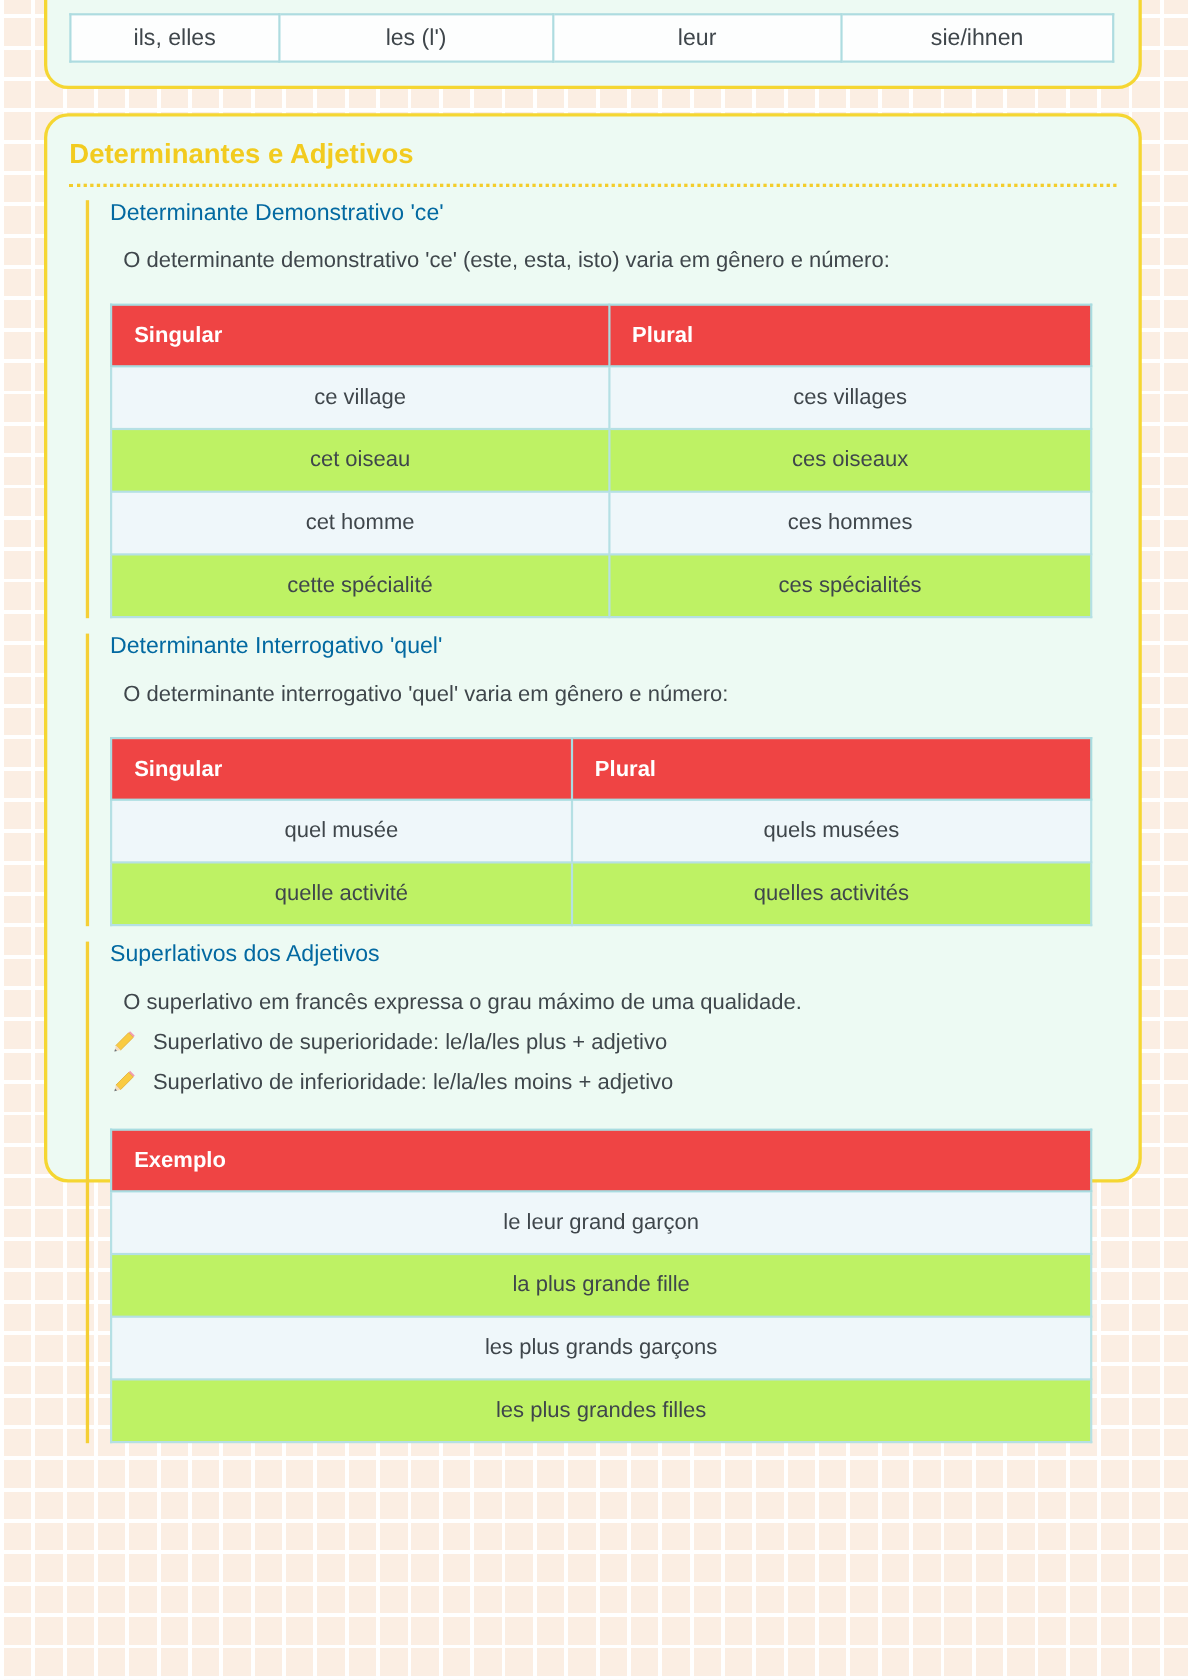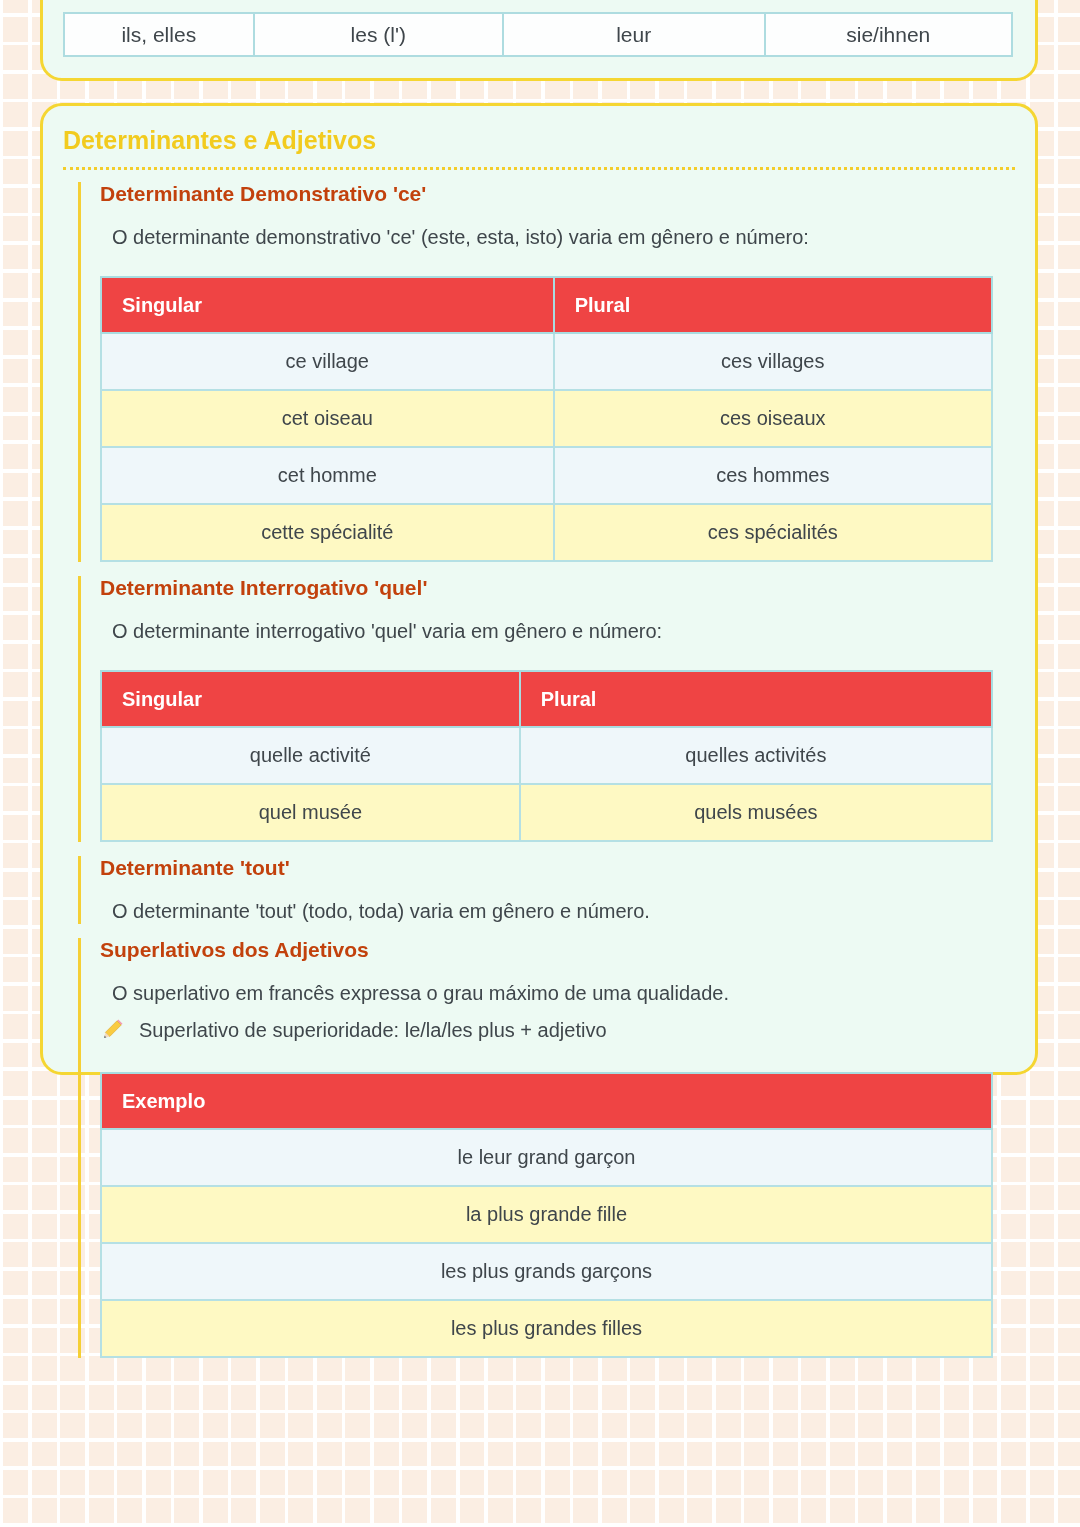--- a/index.html
+++ b/index.html
@@ -49,23 +49,23 @@
     padding-bottom:12px;
     border-bottom:3px dotted #F3CD2B;
     margin-bottom:10px;
   }
   .section {
     border-left:3px solid #F5CF35;
     padding-left:19px;
     margin:12px 0 14px 15px;
   }
   .section-heading {
-    color:#c2410c;
+    color:#0369a1;
     font-size:21px;
-    font-weight:bold;
+    font-weight:normal;
     margin:8px 0 18px 0;
   }
   .section-text { font-size:20px; margin:0 0 16px 12px; line-height:1.3; }
 
   .gtable {
     border-collapse:collapse;
     table-layout:fixed;
     width:893px;
     margin:26px 0 10px 0;
     font-size:20px;
@@ -75,21 +75,21 @@
     border:2px solid #A9DCE0;
     color:#ffffff;
     font-size:20px;
     font-weight:bold;
     text-align:left;
     padding:0 0 0 20px;
     height:56px;
   }
   .gtable td {
     border:2px solid #B5E0E4;
-    background:#fef9c3;
+    background:#bef264;
     text-align:center;
     vertical-align:middle;
     height:57px;
   }
   .gtable tbody tr:nth-child(odd) td { background:#EFF7FA; }
 
   .bullet {
     display:flex;
     align-items:center;
     gap:15px;
@@ -167,49 +167,54 @@
           <col>
         </colgroup>
       <thead>
         <tr>
           <th>Singular</th>
           <th>Plural</th>
         </tr>
       </thead>
       <tbody>
         <tr>
+          <td>quel musée</td>
+          <td>quels musées</td>
+        </tr>
+        <tr>
           <td>quelle activité</td>
           <td>quelles activités</td>
         </tr>
-        <tr>
-          <td>quel musée</td>
-          <td>quels musées</td>
-        </tr>
       </tbody>
     </table>
   </section>
 
-  <section class="section">
-    <h2 class="section-heading">Determinante 'tout'</h2>
-    <p class="section-text" style="margin-bottom:8px;">O determinante 'tout' (todo, toda) varia em gênero e número.</p>
-  </section>
 
   <section class="section">
     <h2 class="section-heading">Superlativos dos Adjetivos</h2>
     <p class="section-text" style="margin-bottom:10px;">O superlativo em francês expressa o grau máximo de uma qualidade.</p>
 
     <div class="bullet">
       <svg viewBox="0 0 24 24" aria-hidden="true">
         <polygon points="18.3,1.5 22.5,5.7 21.1,7.1 16.9,2.9" fill="#F19CB1"></polygon>
         <polygon points="16.9,2.9 21.1,7.1 9.6,18.6 5.4,14.4" fill="#F9CB41" stroke="#E3B13A" stroke-width="0.8"></polygon>
         <polygon points="4,20 9.6,18.6 5.4,14.4" fill="#F3DCC0"></polygon>
         <polygon points="4,20 6.4,19.4 4.6,17.6" fill="#66727C"></polygon>
       </svg>
       <span>Superlativo de superioridade: le/la/les plus + adjetivo</span>
     </div>
+    <div class="bullet">
+      <svg viewBox="0 0 24 24" aria-hidden="true">
+        <polygon points="18.3,1.5 22.5,5.7 21.1,7.1 16.9,2.9" fill="#F19CB1"></polygon>
+        <polygon points="16.9,2.9 21.1,7.1 9.6,18.6 5.4,14.4" fill="#F9CB41" stroke="#E3B13A" stroke-width="0.8"></polygon>
+        <polygon points="4,20 9.6,18.6 5.4,14.4" fill="#F3DCC0"></polygon>
+        <polygon points="4,20 6.4,19.4 4.6,17.6" fill="#66727C"></polygon>
+      </svg>
+      <span>Superlativo de inferioridade: le/la/les moins + adjetivo</span>
+    </div>
 
     <table class="gtable" style="margin-top:30px;border-radius:16px;">
       <thead>
         <tr>
           <th>Exemplo</th>
         </tr>
       </thead>
       <tbody>
         <tr>
           <td>le leur grand garçon</td>

